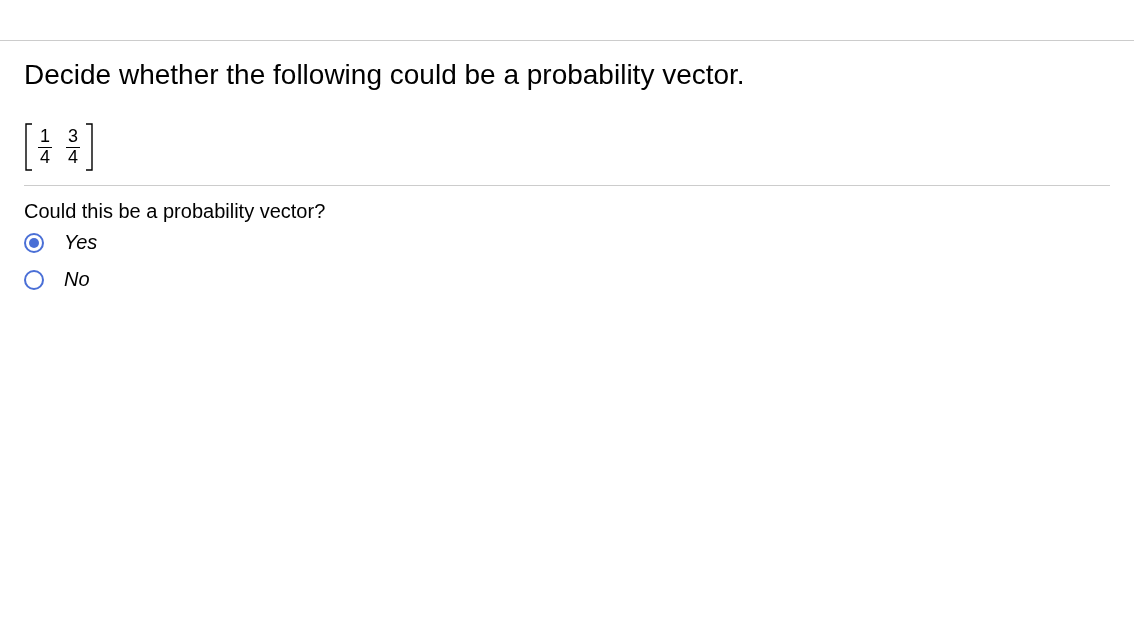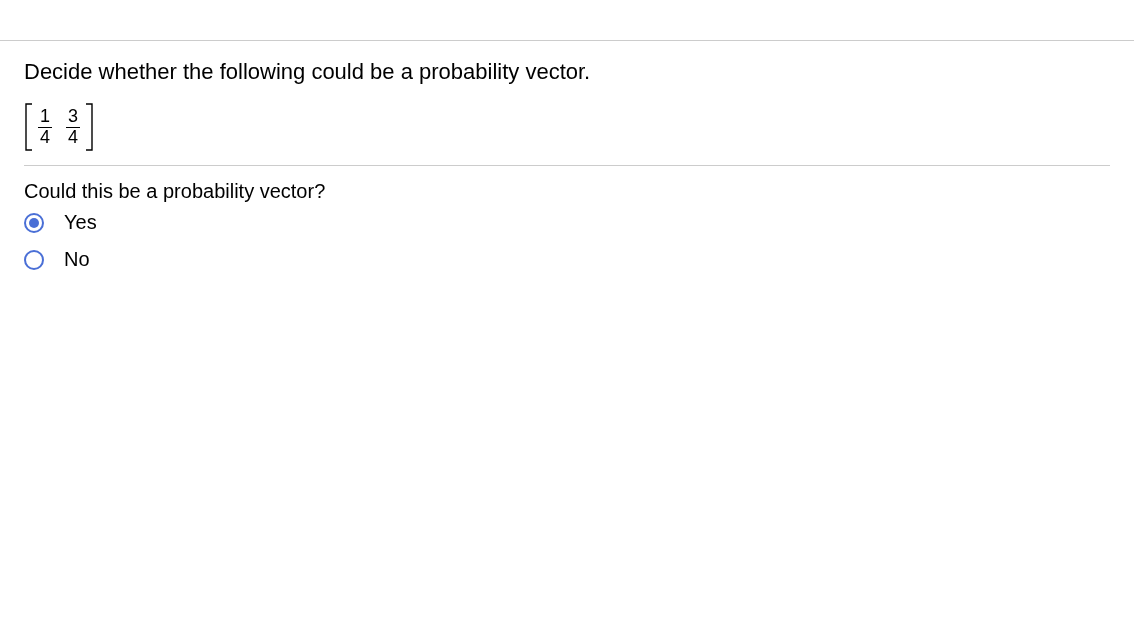--- a/index.html
+++ b/index.html
@@ -16,22 +16,22 @@
     }
     .hr-top {
       border: none;
       border-top: 1px solid #ccc;
       margin: 0;
     }
     .content {
       padding: 18px 24px 0 24px;
     }
     .question-text {
-      font-size: 22px;
-      margin-bottom: 18px;
+      font-size: 28px;
+      margin-bottom: 32px;
     }
     .matrix {
       display: inline-flex;
       align-items: center;
       margin-bottom: 14px;
       margin-left: 0px;
     }
     .bracket {
       font-family: 'Times New Roman', serif;
     }
@@ -70,20 +70,21 @@
     .options {
       display: flex;
       flex-direction: column;
       gap: 14px;
     }
     .option {
       display: flex;
       align-items: center;
       gap: 20px;
       cursor: pointer;
+      font-style: italic;
     }
     .radio {
       width: 20px;
       height: 20px;
       border: 2px solid #4A6FD6;
       border-radius: 50%;
       display: flex;
       align-items: center;
       justify-content: center;
       flex-shrink: 0;

